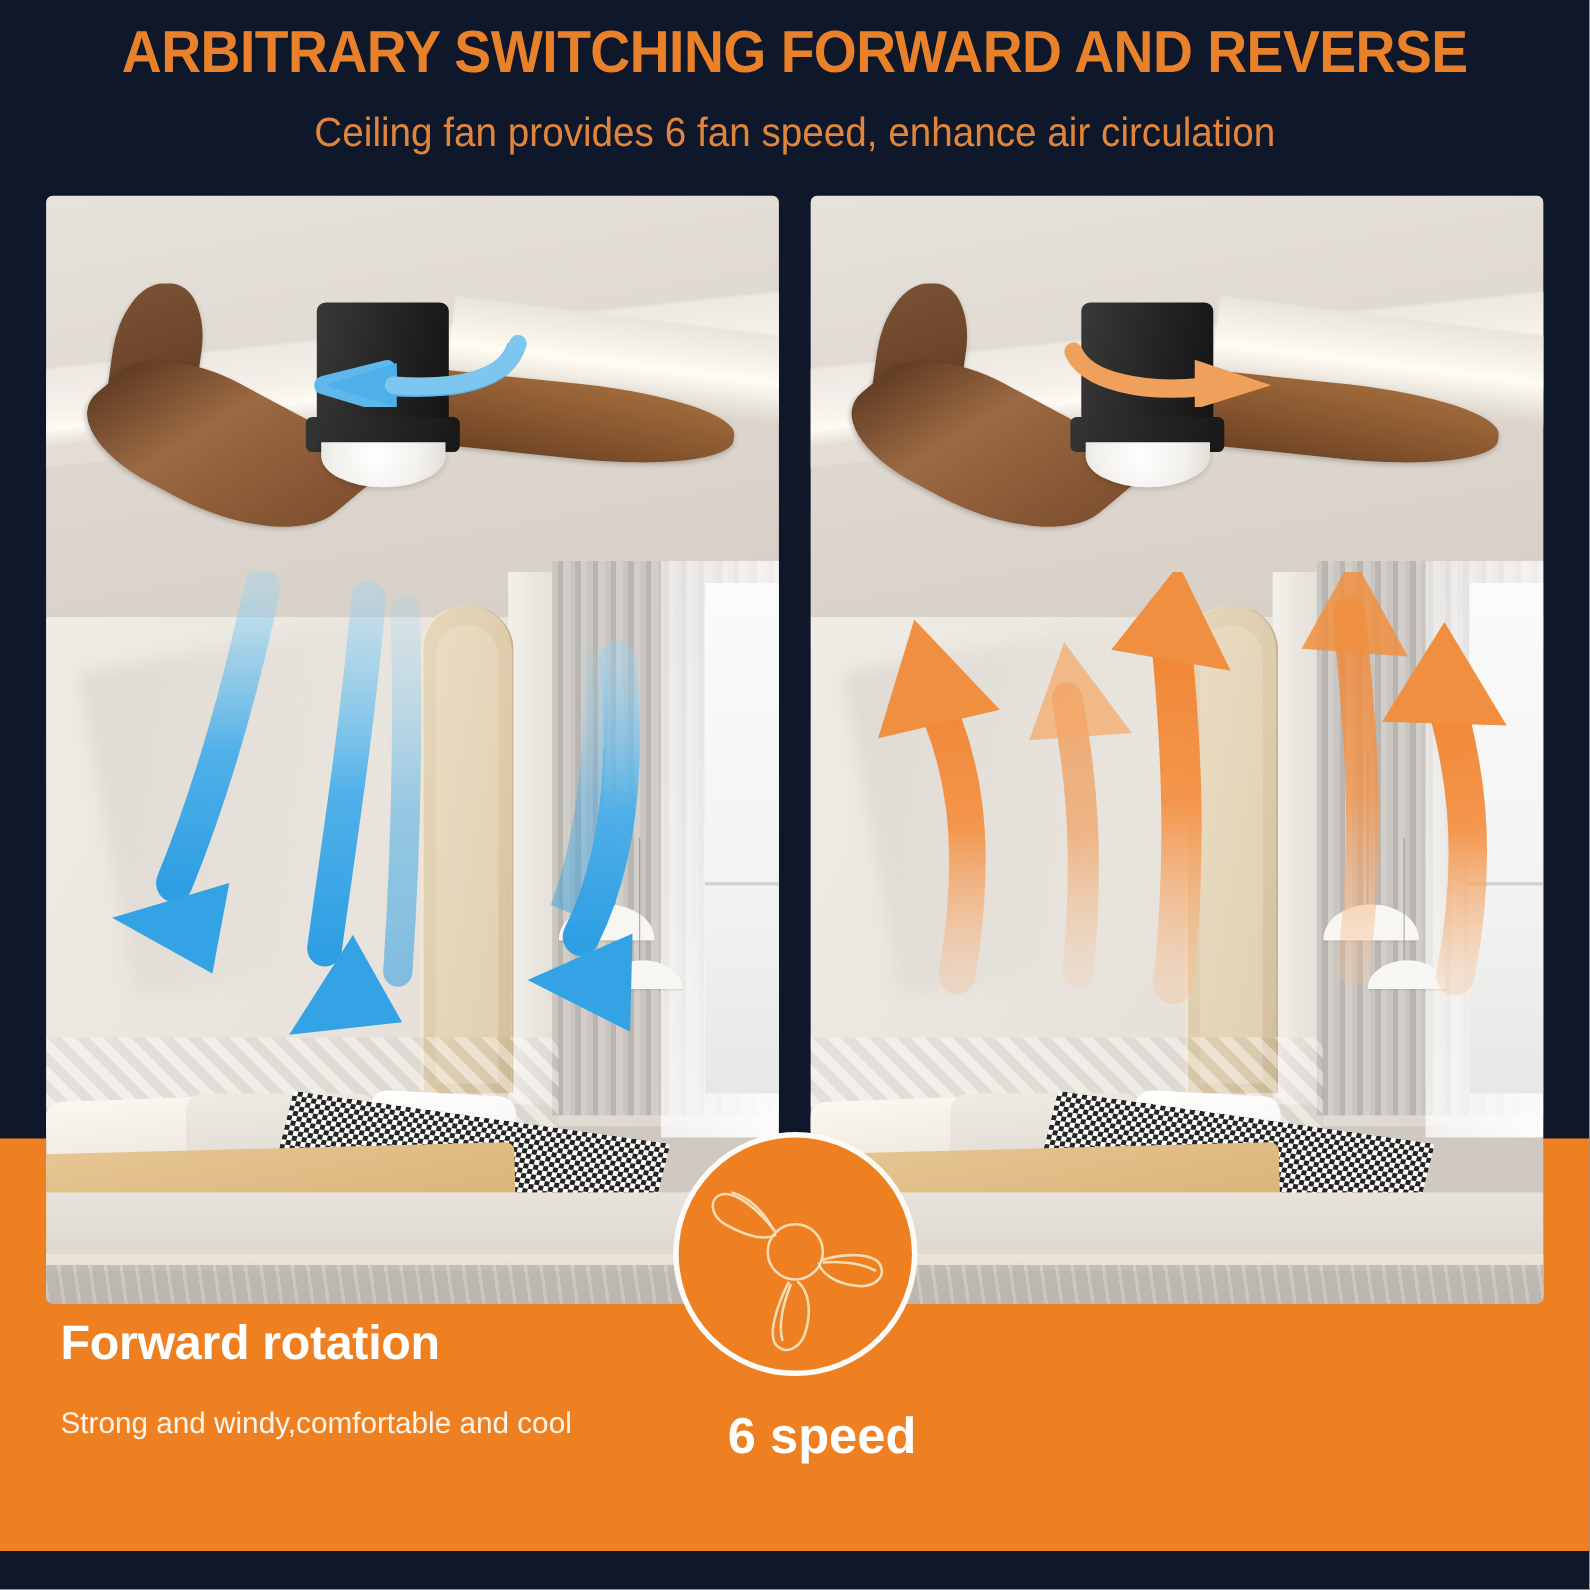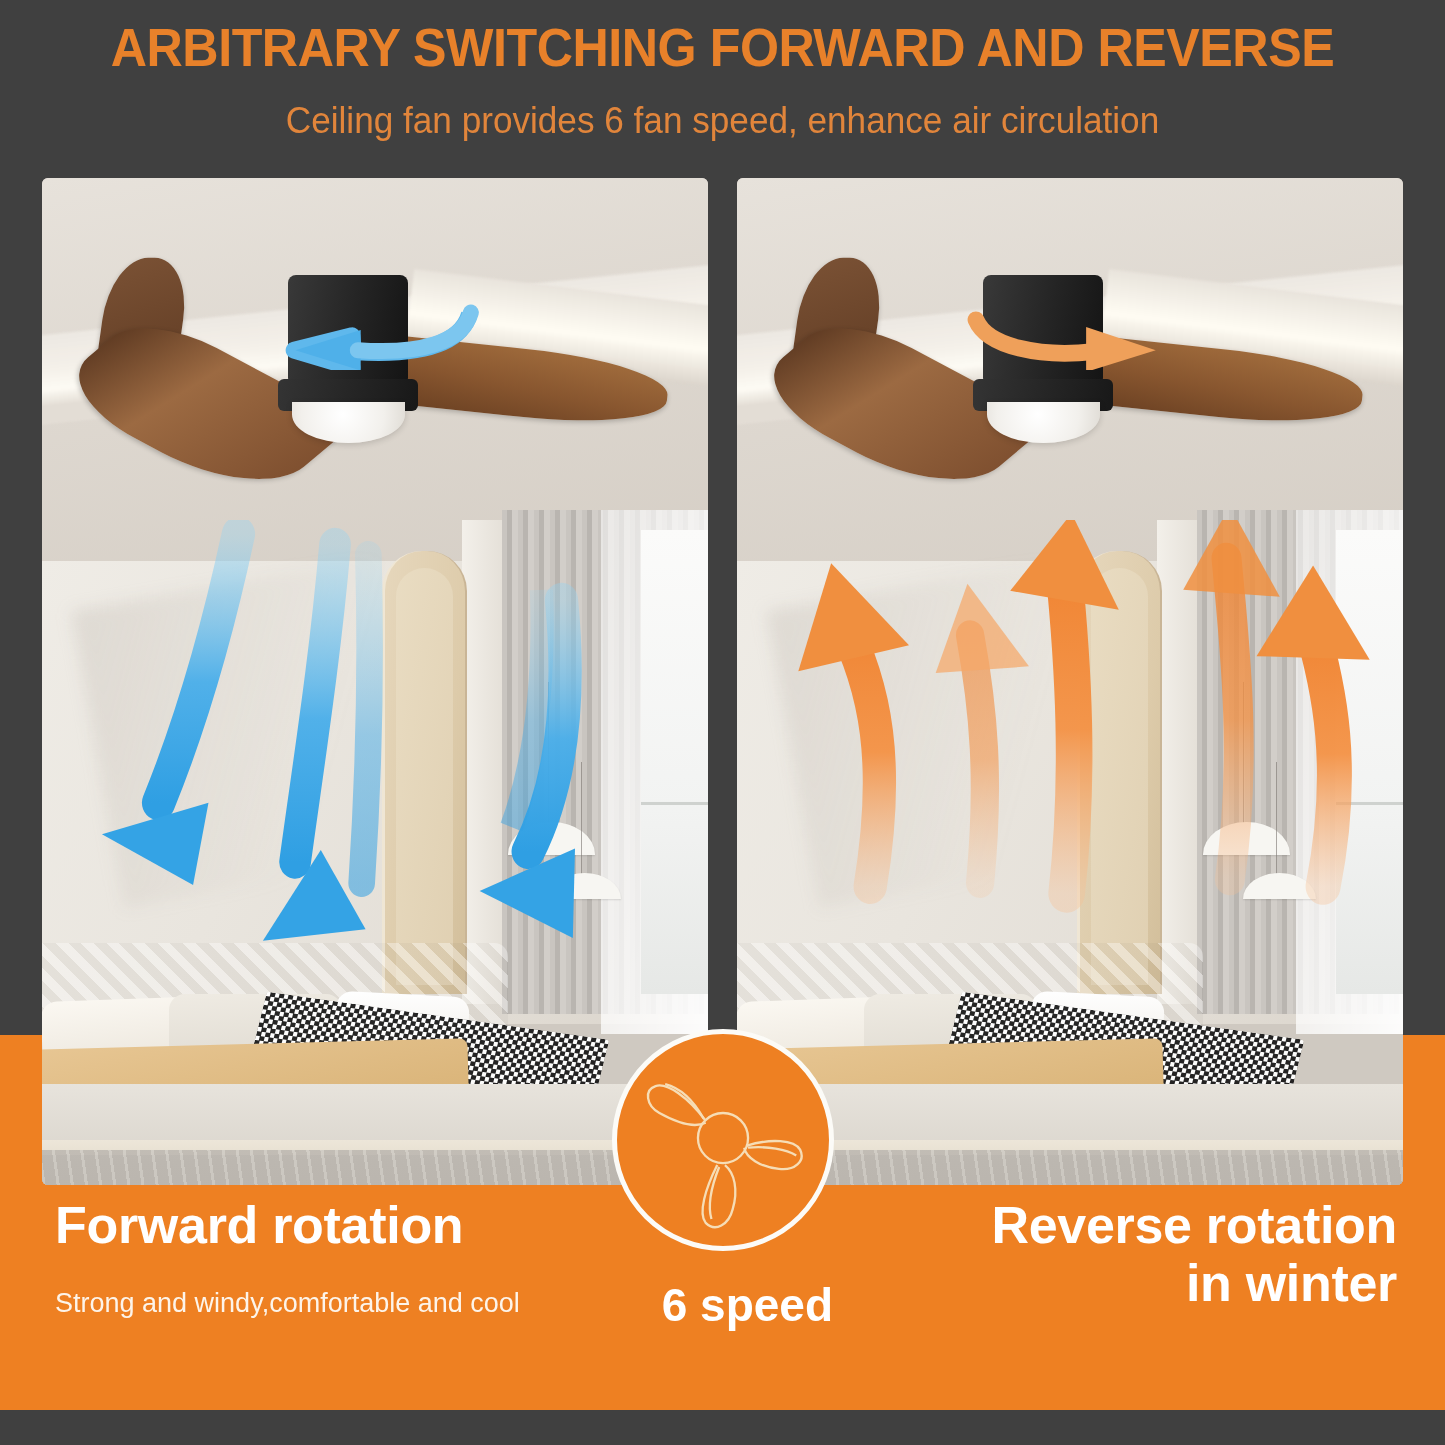--- a/index.html
+++ b/index.html
@@ -1,18 +1,18 @@
 <!DOCTYPE html>
 <html><head>
 <meta charset="utf-8">
 <style>
   html,body{margin:0;padding:0;background:#ffffff;}
   body{width:1445px;height:1445px;overflow:hidden;font-family:"Liberation Sans",sans-serif;}
 
-  .page{position:relative;width:1445px;height:1445px;background:#404040;}
+  .page{position:relative;width:1445px;height:1445px;background:#0f172a;}
 
   
   .header{position:absolute;left:0;top:0;width:1445px;height:170px;}
   .head-title{
     position:absolute;left:0;top:16px;width:1445px;text-align:center;
     font-family:"Liberation Sans",sans-serif;
     font-weight:700;font-size:54px;letter-spacing:-0.5px;
     transform:scaleX(.93);transform-origin:50% 50%;
     color:#E8812A;white-space:nowrap;
   }
@@ -131,21 +131,21 @@
   .badge{position:absolute;left:612px;top:1029px;width:222px;height:222px;
      border-radius:50%;background:#EE8022;border:5px solid #FCFBF7;box-sizing:border-box;}
   .badge-icon{position:absolute;left:0;top:0;width:100%;height:100%;}
   .speed-label{position:absolute;left:613px;top:1278px;width:220px;text-align:right;
      color:#FFFFFF;font-weight:700;font-size:46px;}
 
   
   .bt{position:absolute;color:#FFFFFF;}
   .bt-left{left:55px;top:1196px;width:520px;text-align:left;}
   .bt-right{right:48px;top:1196px;width:560px;text-align:right;}
-  .bt h2{margin:0;font-weight:700;font-size:52px;line-height:1.12;letter-spacing:-.3px;}
+  .bt h2{margin:0;font-weight:700;font-size:44px;line-height:1.12;letter-spacing:-.3px;}
   .bt .sub{margin-top:34px;font-weight:400;font-size:27px;color:#FDF4EA;}
   .bt-right .sub{margin-top:34px;}
 </style>
 </head>
 <body>
 
 <div class="page">
 
   <div class="header">
     <div class="head-title">ARBITRARY SWITCHING FORWARD AND REVERSE</div>
@@ -303,19 +303,15 @@
   <div class="speed-label">6 speed</div>
 
   <div class="bt bt-left">
     <h2>
       <span>Forward rotation</span><br>
     </h2>
     <div class="sub">Strong and windy,comfortable and cool</div>
   </div>
 
   <div class="bt bt-right">
-    <h2>
-      <span>Reverse rotation</span><br>
-      <span>in winter</span>
-    </h2>
   </div>
 
 </div>
 
 </body></html>

